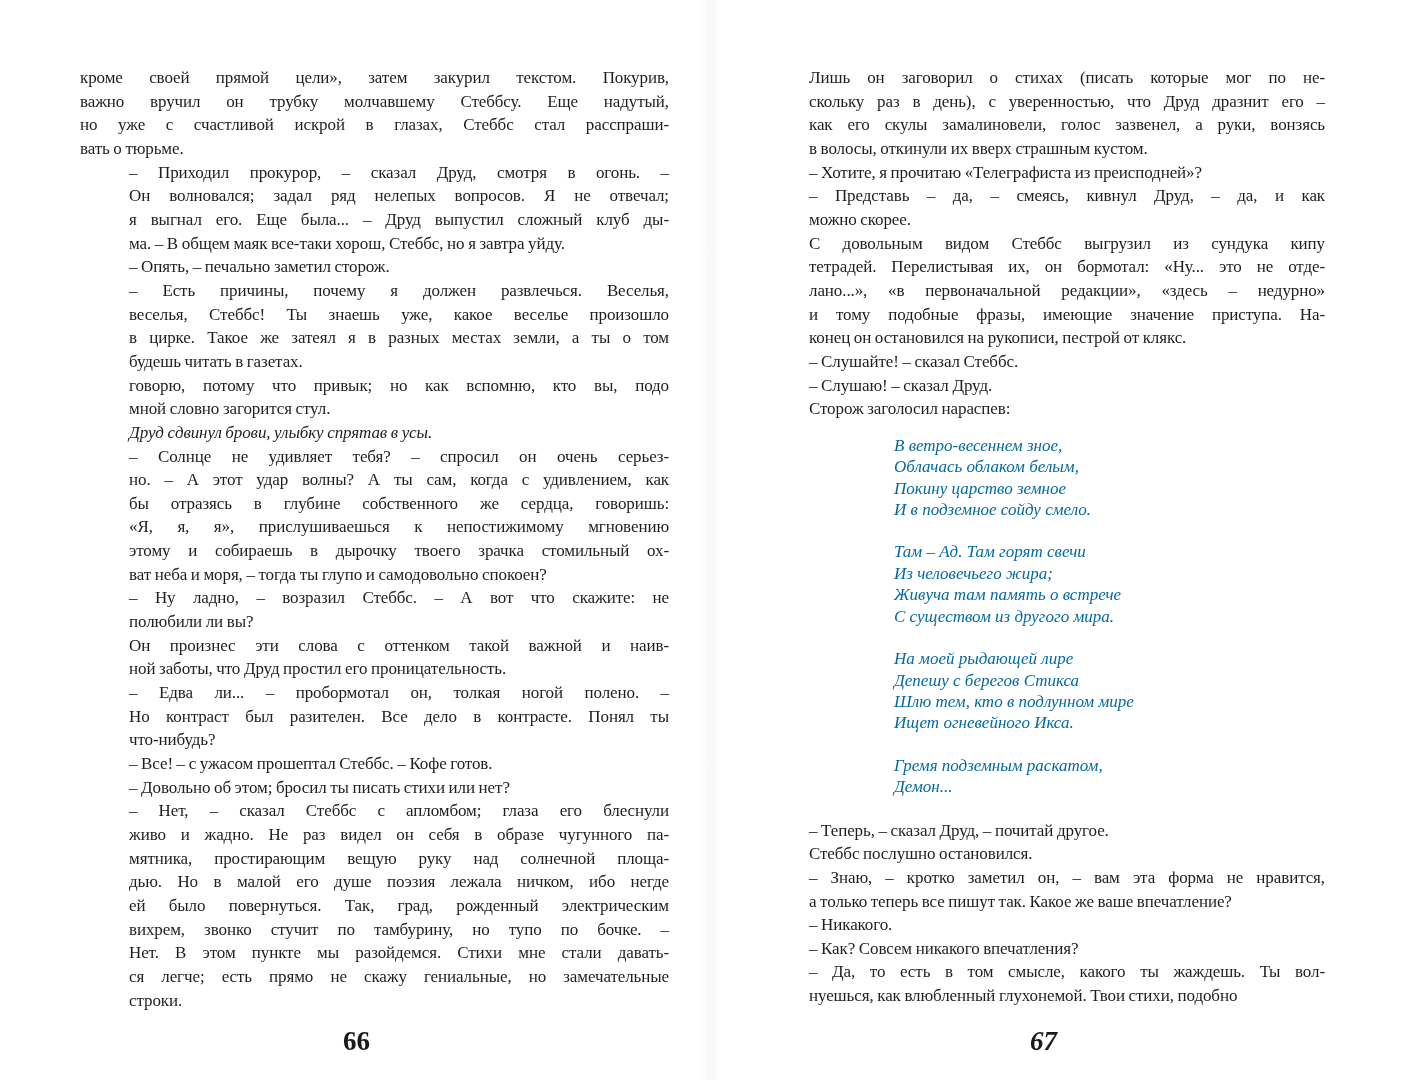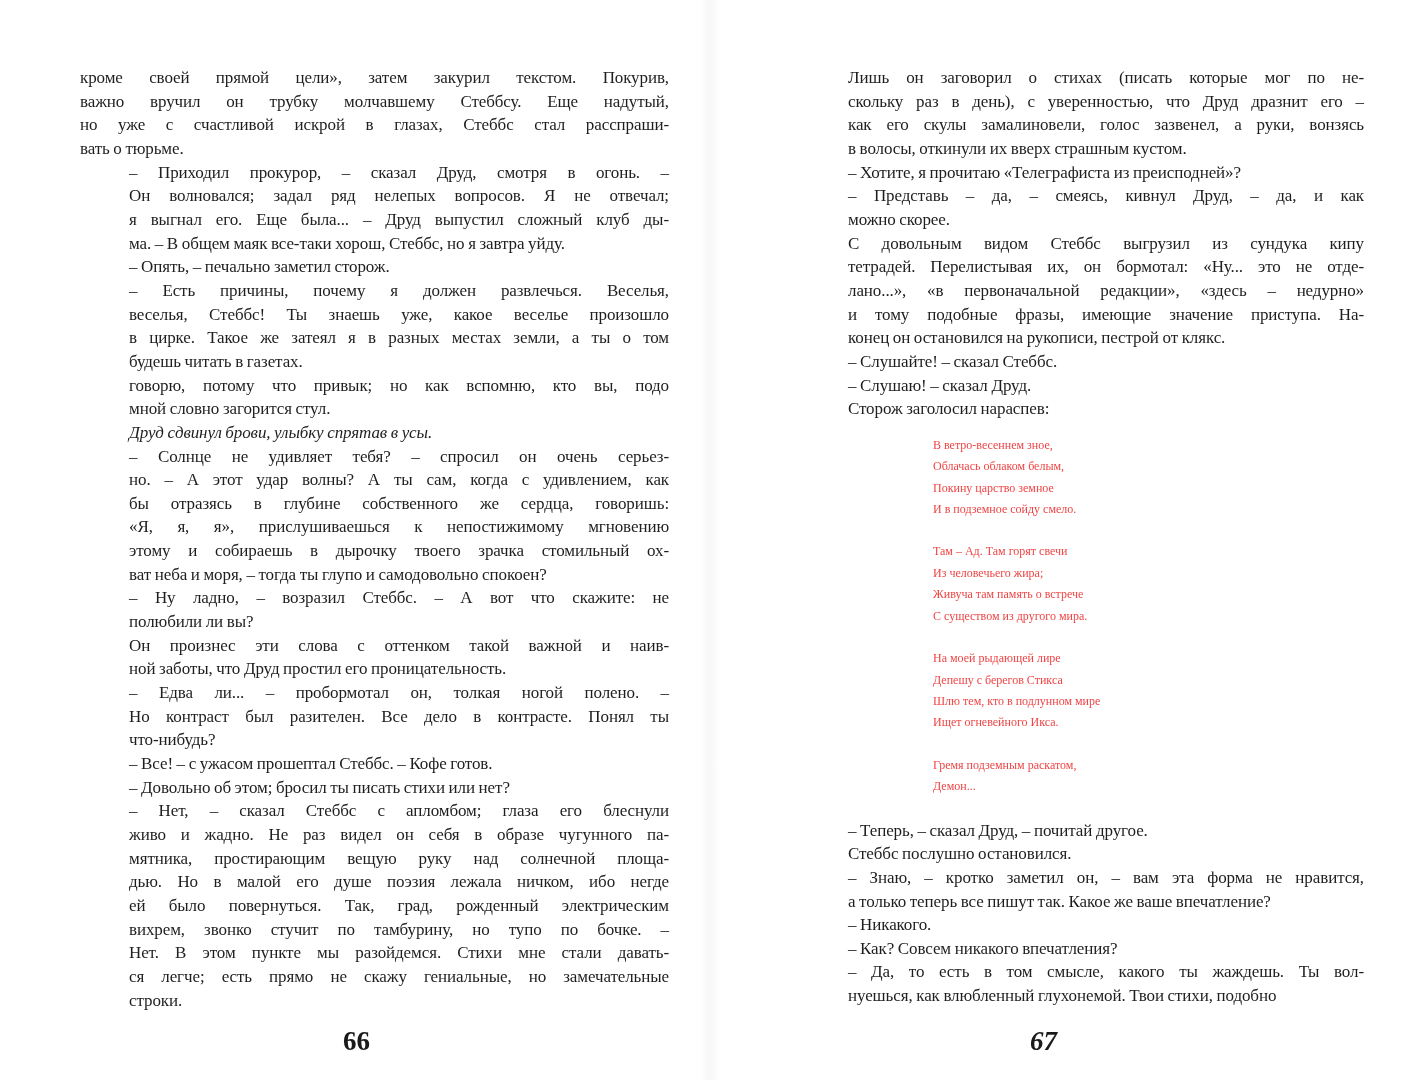--- a/index.html
+++ b/index.html
@@ -2,29 +2,29 @@
 <html><head>
 <meta charset="utf-8">
 <style>
   html, body { margin: 0; padding: 0; }
   body {
     width: 1413px; height: 1080px; background: #ffffff; position: relative; overflow: hidden;
     font-family: "Liberation Serif", "DejaVu Serif", serif; color: #1e1e1e;
   }
   .page { position: absolute; top: 66px; }
   .page-left { left: 80px; width: 589px; }
-  .page-right { left: 799px; width: 565px; }
+  .page-right { left: 760px; width: 565px; }
   .para {
     margin: 0; font-size: 17px; line-height: 23.65px; text-align: justify;
     text-align-last: left; letter-spacing: -0.1px; word-spacing: -0.5px;
   }
   .para.indent { text-indent: 49px; }
   .line { display: block; text-align: justify; text-align-last: justify; white-space: nowrap; }
   .line.last { text-align-last: left; }
-  .verse { margin: 14px 0 0 134px; font-size: 12px; line-height: 21.4px; color: #ef4444; }
+  .verse { margin: 14px 0 0 134px; font-size: 17px; line-height: 21.4px; color: #0369a1; font-style: italic; }
   .stanza { margin-bottom: 21px; }
   .stanza div { white-space: nowrap; }
   .after-verse { margin-top: 18px; }
   .page-number {
     position: absolute; top: 1026px; font-weight: bold; font-size: 27px;
     font-family: "Liberation Serif", "DejaVu Serif", serif; color: #1a1a1a;
   }
   .pn-left { left: 343px; text-align: center; }
   .pn-right { left: 1030px; font-style: italic; }
   .gutter {

